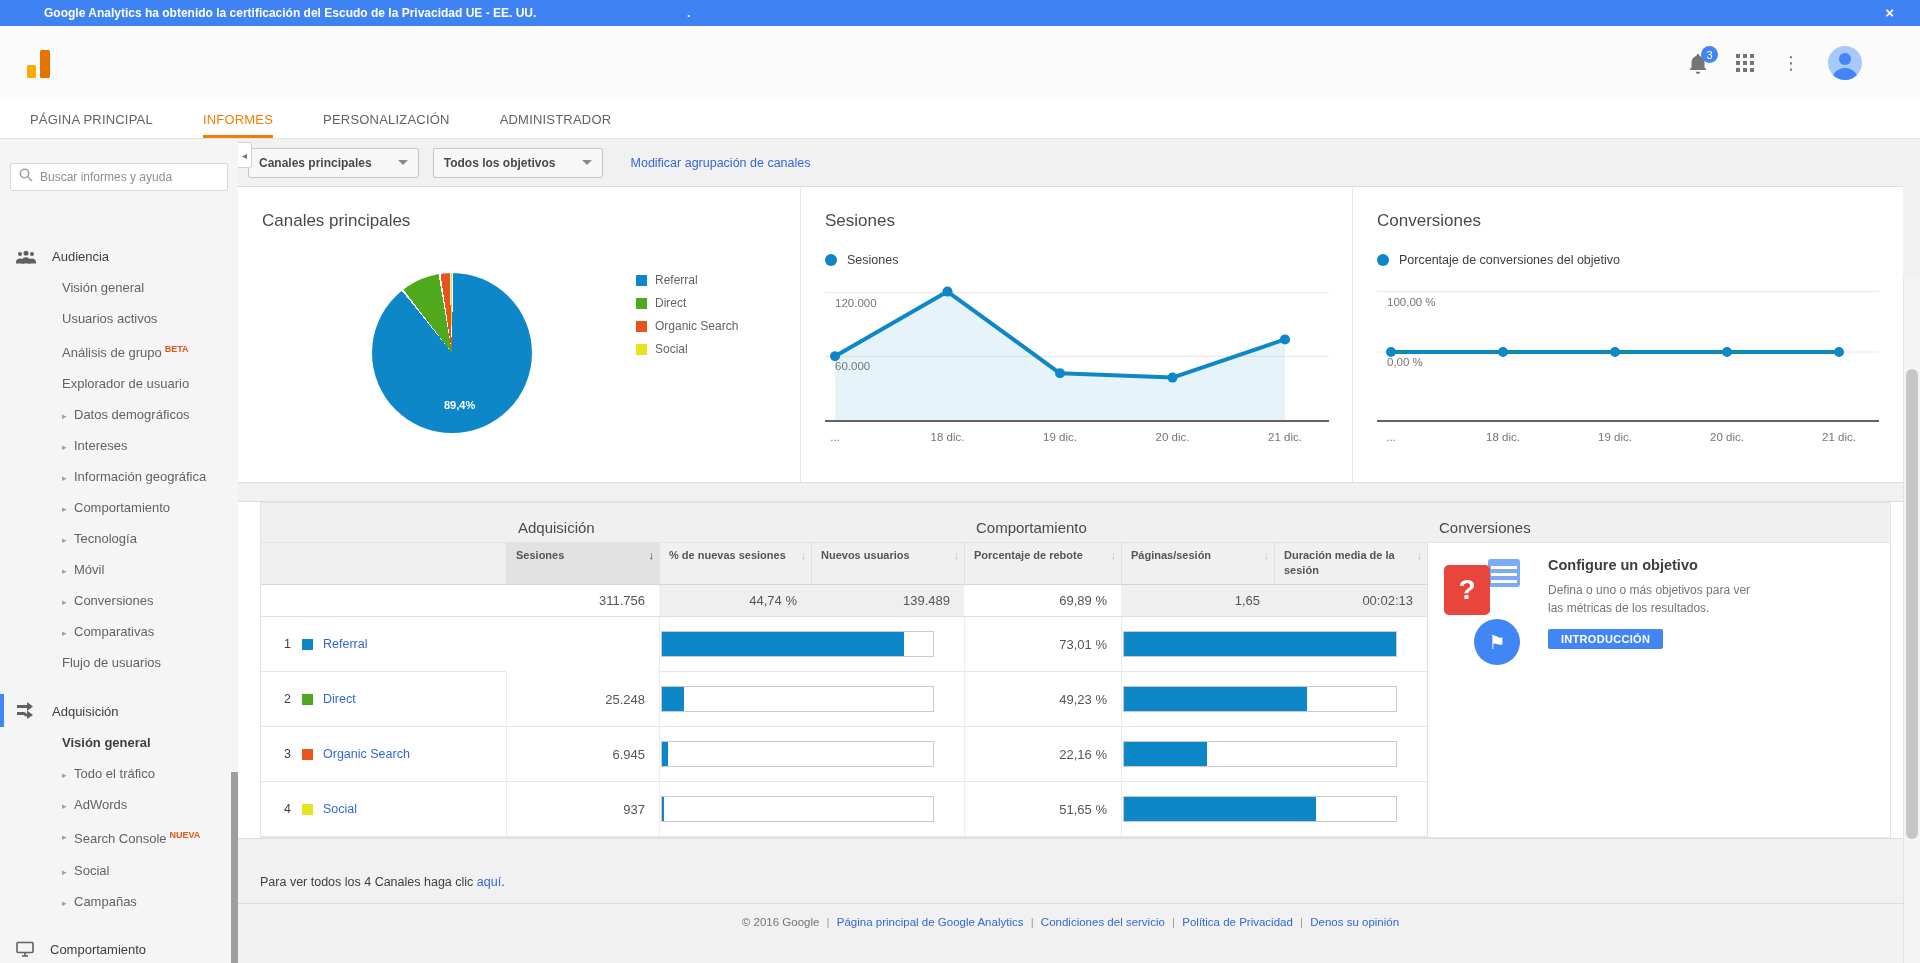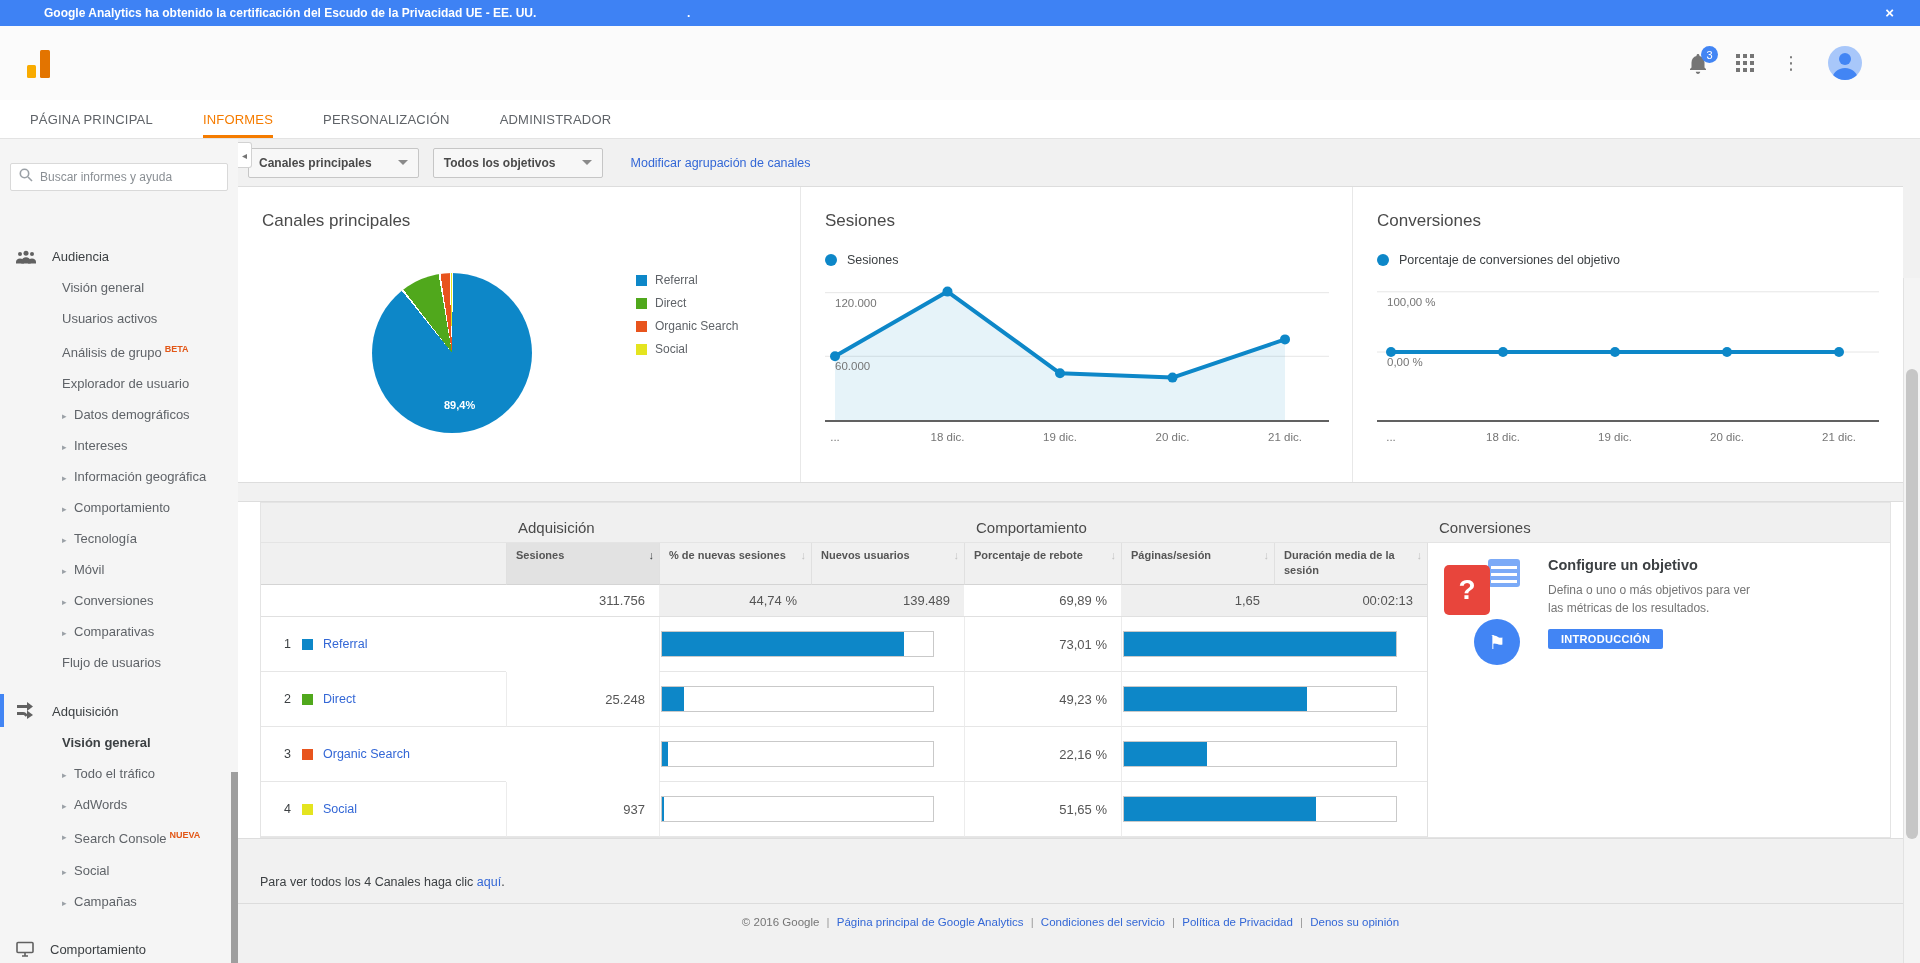--- a/index.html
+++ b/index.html
@@ -448,20 +448,21 @@
             <div class="bar-cell" style="grid-area: 5 / 6 / auto / 8;">
               <div class="bar-box">
                 <div class="bar-fill" style="width: 67.4291%;"></div>
               </div>
             </div>
             <div class="td channel" style="grid-area: 6 / 1;">
               <span class="rank">3</span>
               <span class="sq" style="background: rgb(232, 84, 29);"></span>
               <a class="link">Organic Search</a>
             </div>
+            <div class="td val" style="grid-area: 6 / 2;">6.945</div>
             <div class="bar-cell" style="grid-area: 6 / 3 / auto / 5;">
               <div class="bar-box">
                 <div class="bar-fill" style="width: 2.2277%;"></div>
               </div>
             </div>
             <div class="td val" style="grid-area: 6 / 5;">22,16 %</div>
             <div class="bar-cell" style="grid-area: 6 / 6 / auto / 8;">
               <div class="bar-box">
                 <div class="bar-fill" style="width: 30.352%;"></div>
               </div>

